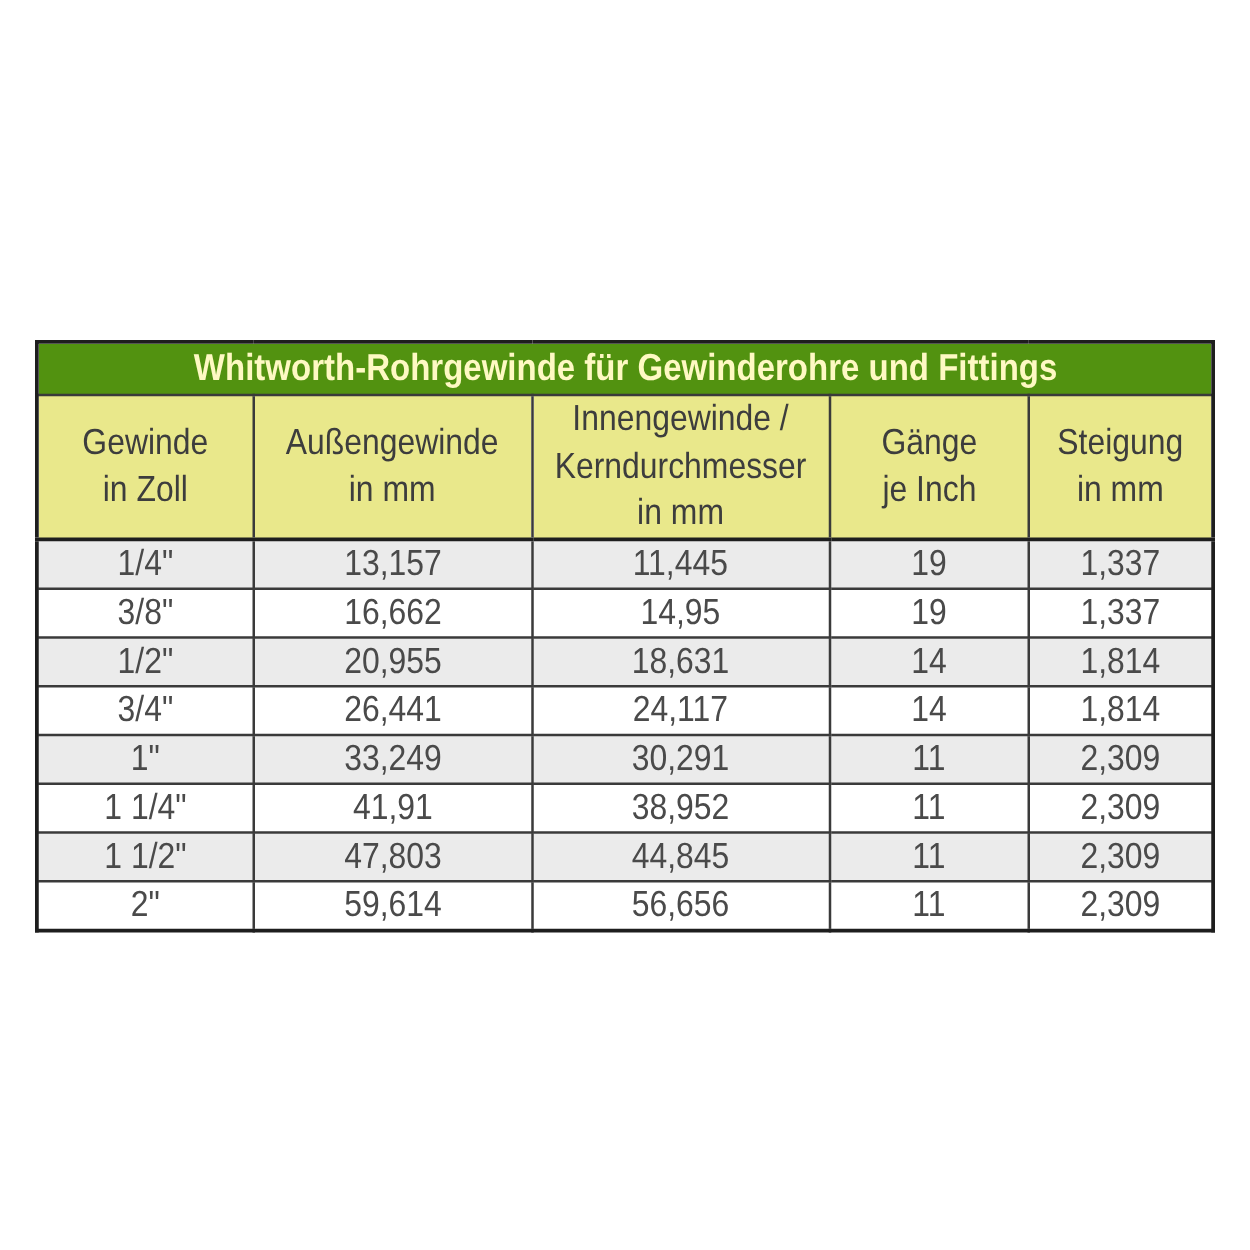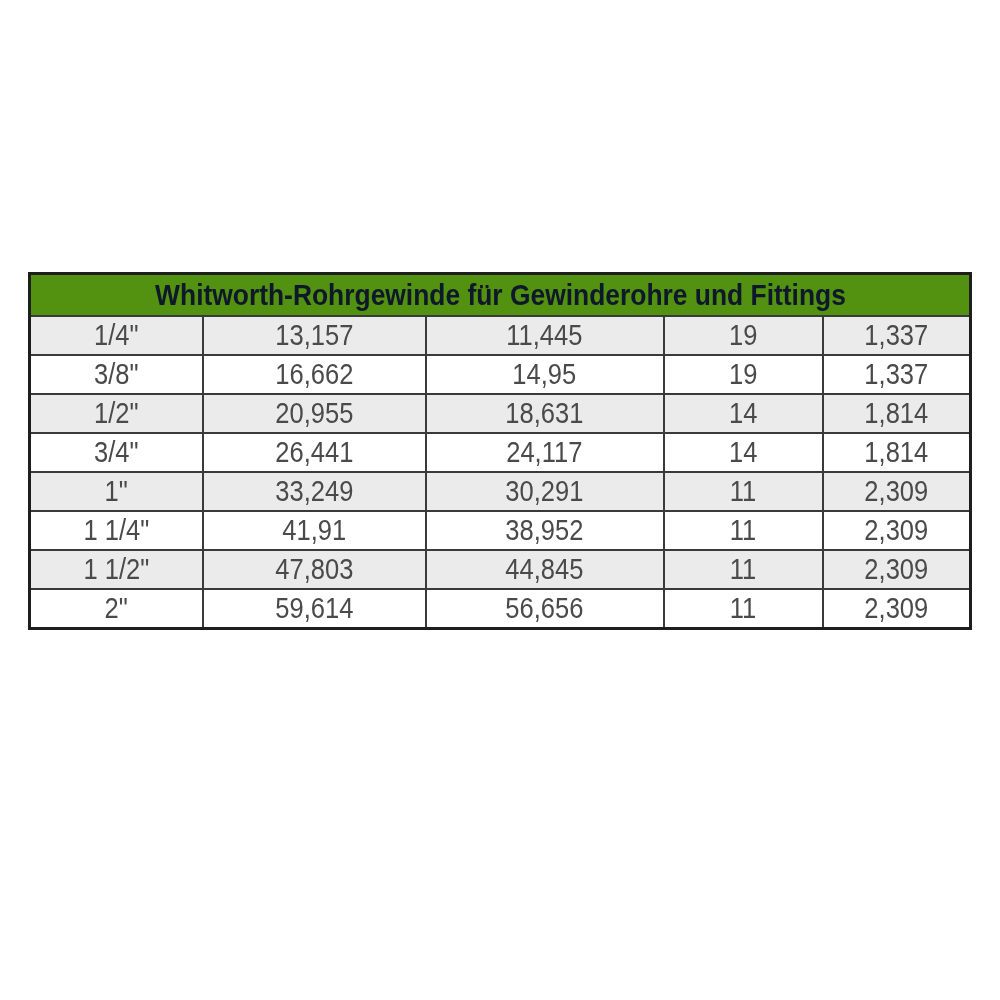--- a/index.html
+++ b/index.html
@@ -30,21 +30,21 @@
   table.thread-table th,
   table.thread-table td {
     border: 2px solid #3a3a3a;
     text-align: center;
     vertical-align: middle;
     padding: 0;
     overflow: hidden;
   }
   .banner-cell {
     background: #529210;
-    color: #0f172a;
+    color: #fef9c3;
     height: 40px;
     font-size: 30px;
     font-weight: bold;
     border-bottom: 3px solid #1e1e1e;
   }
   tr.colhead-row th {
     background: #e9e88b;
     color: #3d3d3d;
     font-weight: normal;
     font-size: 29px;
@@ -81,20 +81,27 @@
           <col style="width: 25.3%;">
           <col style="width: 16.9%;">
           <col style="width: 15.7%;">
         </colgroup>
       <thead>
         <tr>
           <th class="banner-cell" colspan="5">
             <span class="cond">Whitworth-Rohrgewinde für Gewinderohre und Fittings</span>
           </th>
         </tr>
+        <tr class="colhead-row" id="colhead-row">
+            <th><span class="cond">Gewinde<br>in Zoll</span></th>
+            <th><span class="cond">Außengewinde<br>in mm</span></th>
+            <th><span class="cond">Innengewinde /<br>Kerndurchmesser<br>in mm</span></th>
+            <th><span class="cond">Gänge<br>je Inch</span></th>
+            <th><span class="cond">Steigung<br>in mm</span></th>
+          </tr>
       </thead>
       <tbody id="table-body">
           <tr class="alt">
             <td><span class="cond">1/4"</span></td>
             <td><span class="cond">13,157</span></td>
             <td><span class="cond">11,445</span></td>
             <td><span class="cond">19</span></td>
             <td><span class="cond">1,337</span></td>
           </tr>
           <tr>

